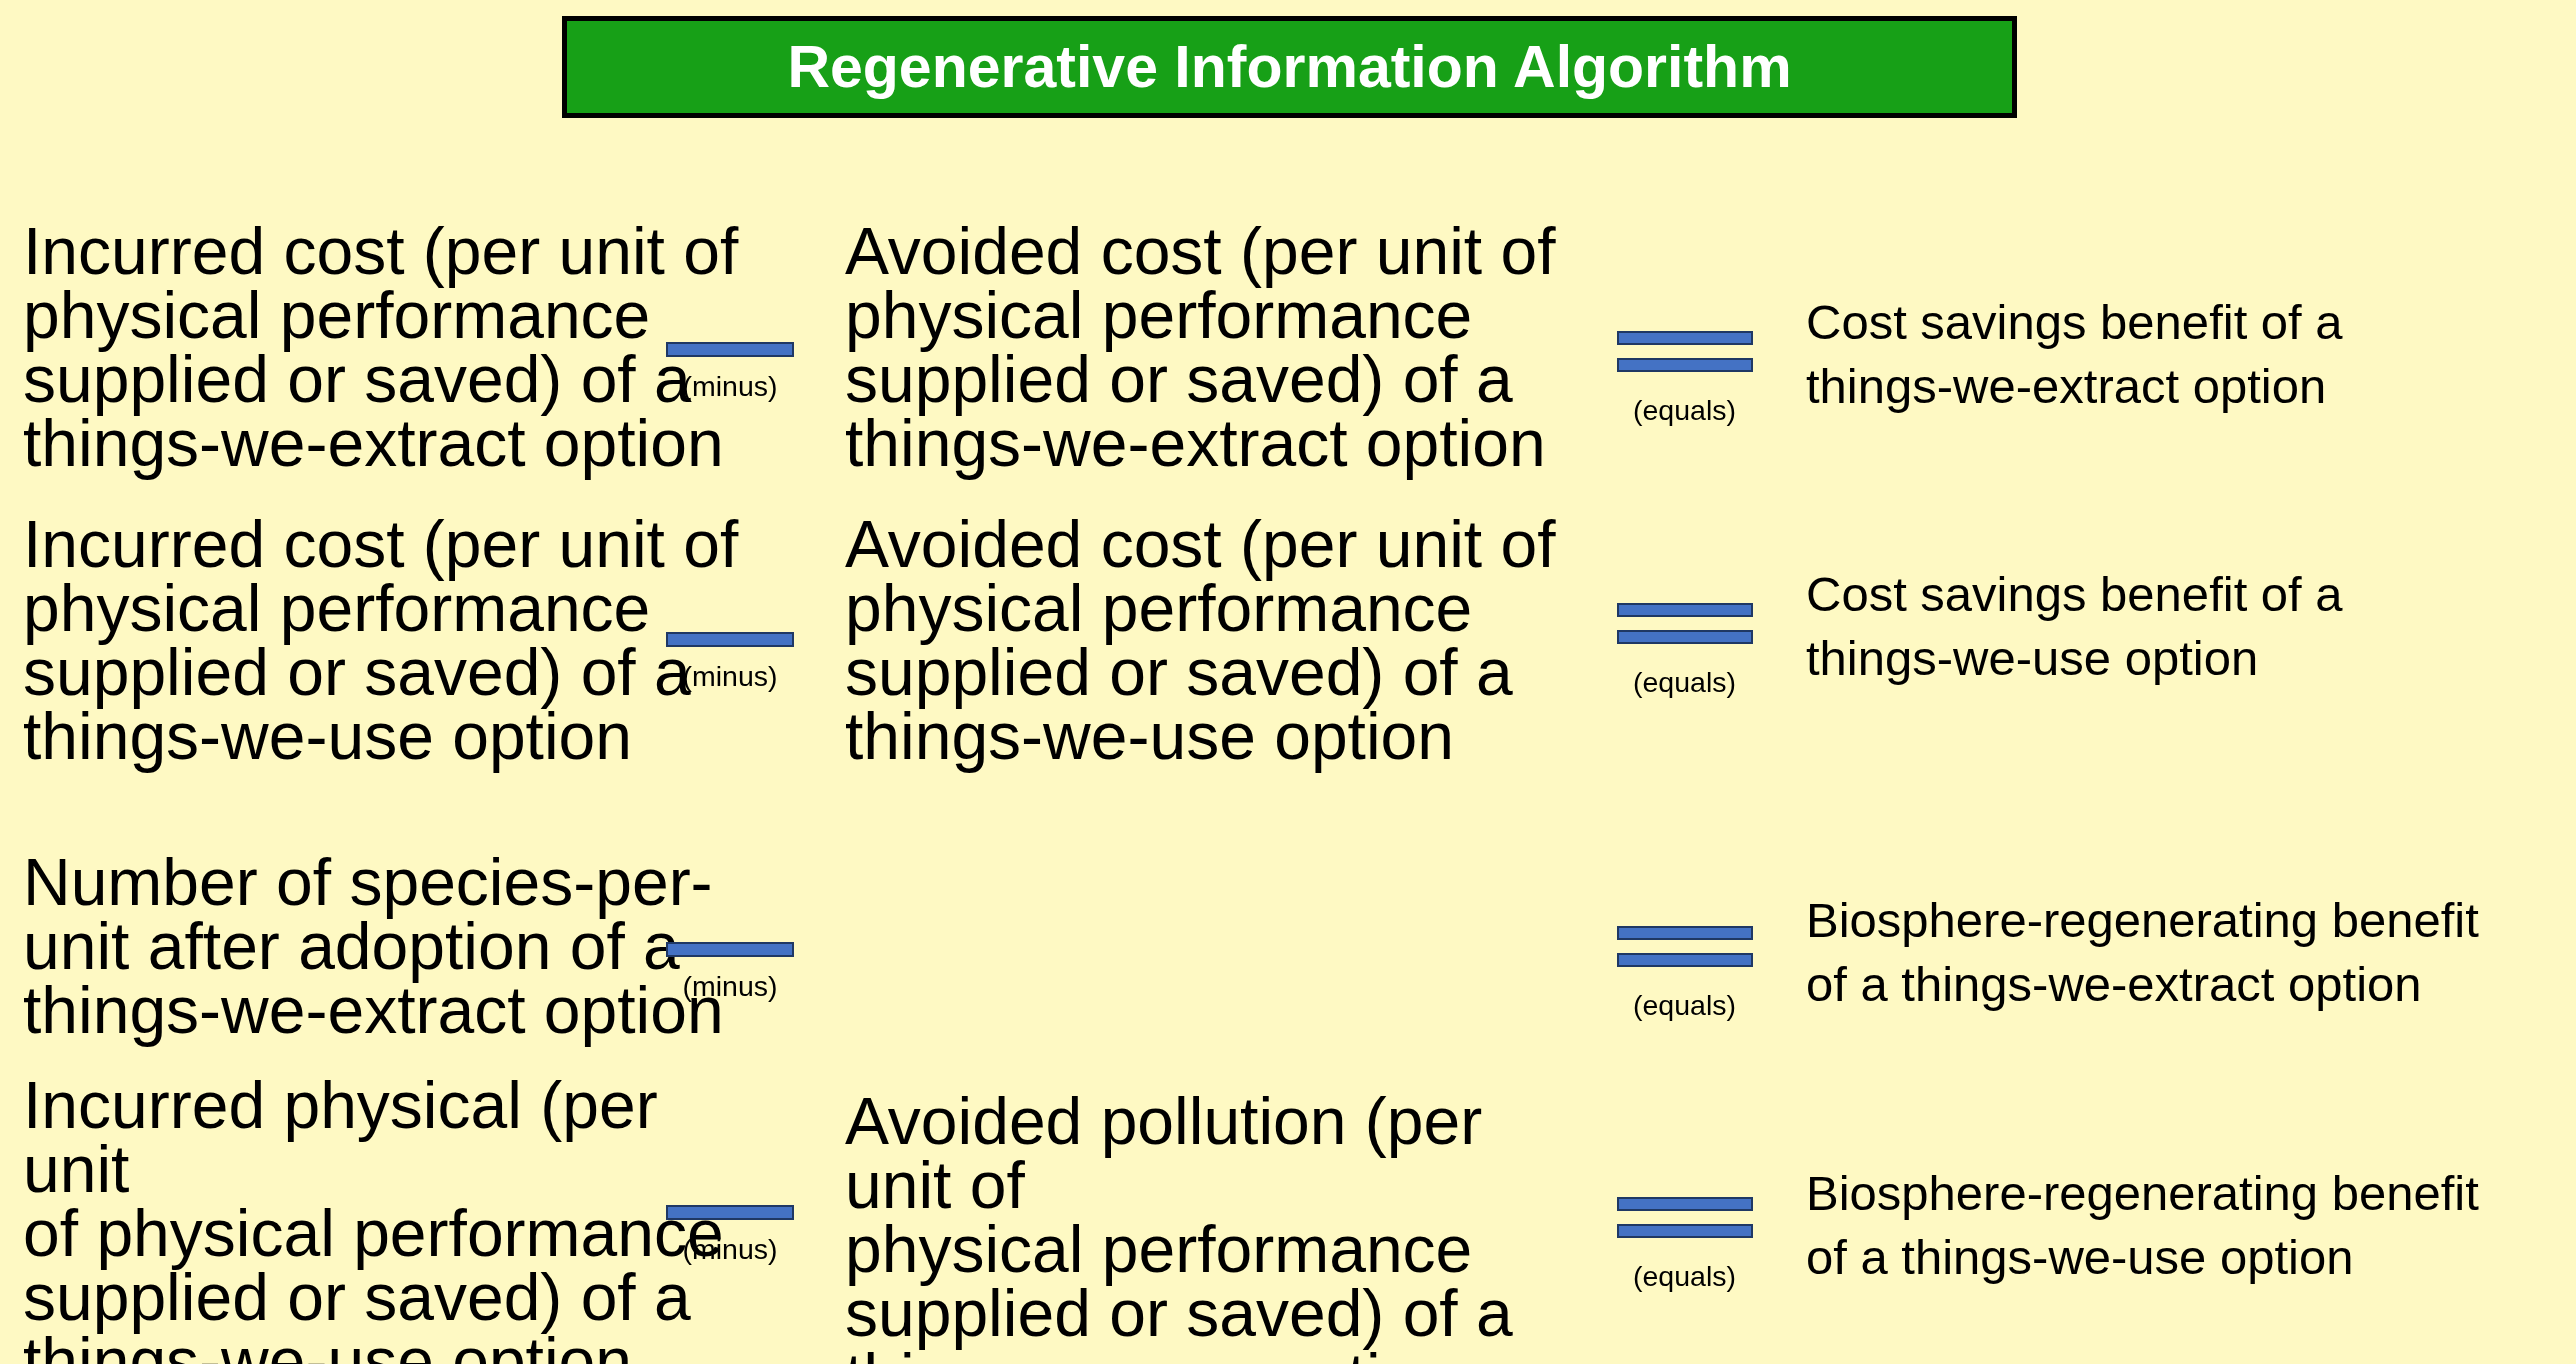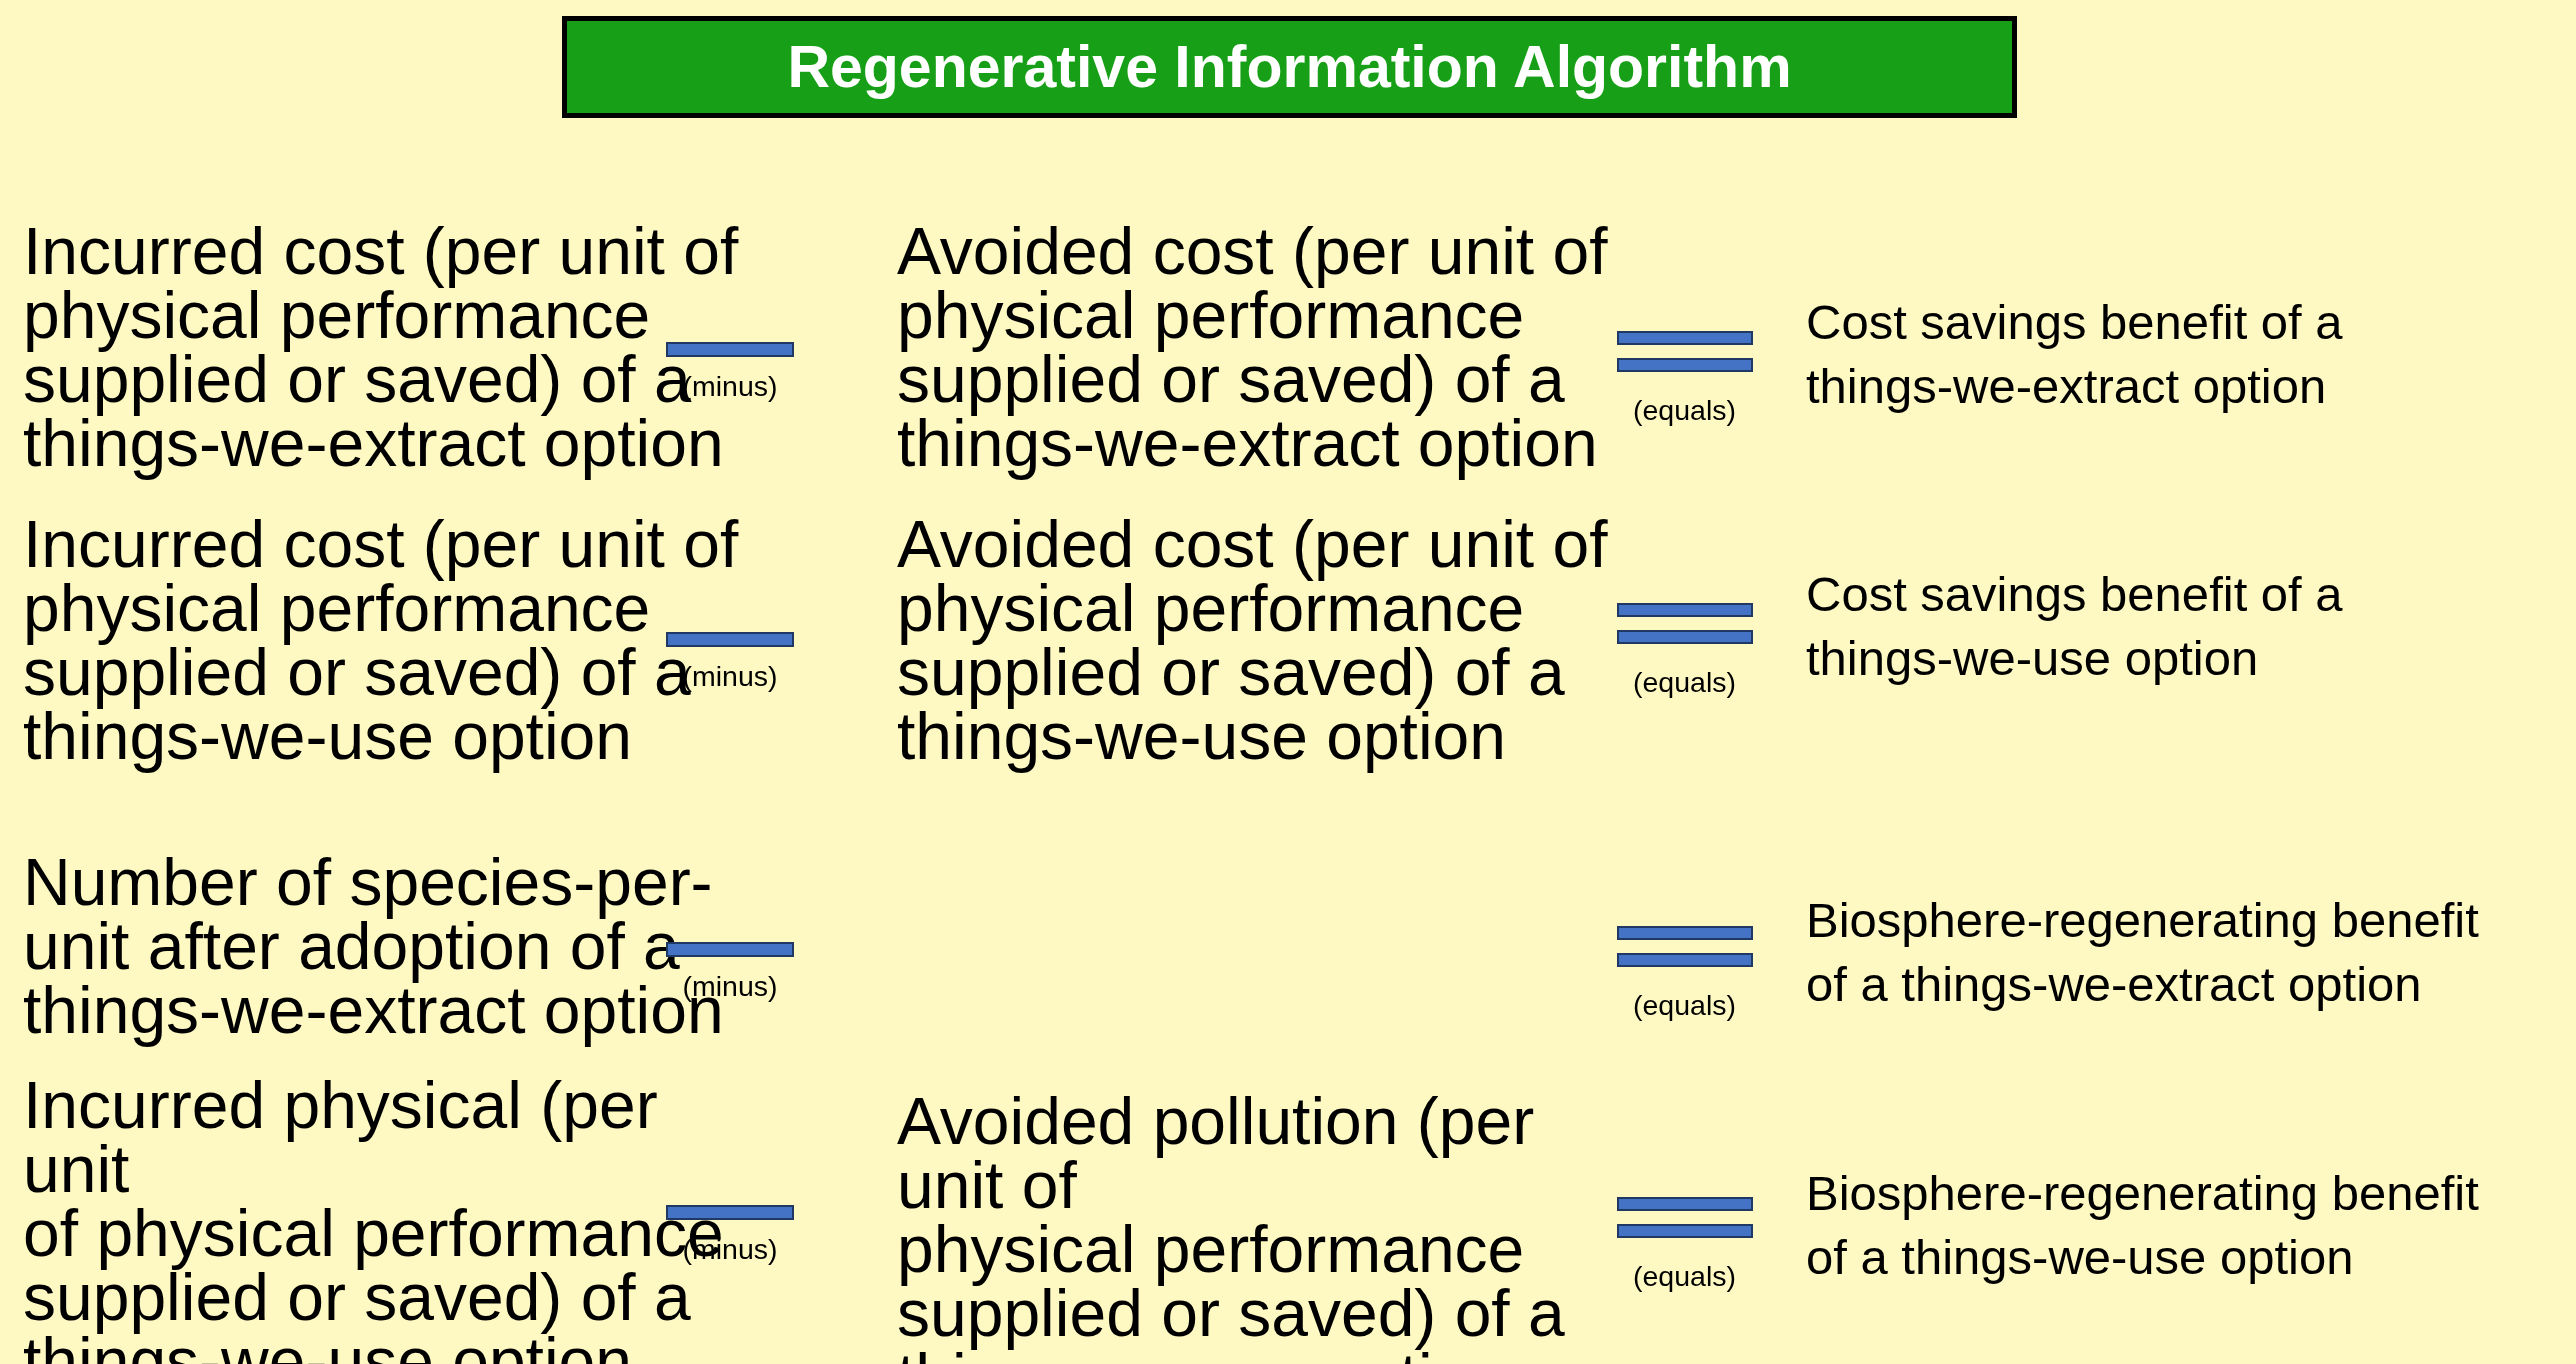--- a/index.html
+++ b/index.html
@@ -39,21 +39,21 @@
   }
 
   
   .cell {
     position: absolute;
     white-space: pre-line;
     line-height: 64px;
     font-size: 66px;
   }
   .c-left  { left: 23px;  width: 727px; }
-  .c-mid   { left: 897px; width: 755px; }
+  .c-mid   { left: 845px; width: 755px; }
   .c-right { left: 1806px; width: 773px; font-size: 49px; }
 
   
   .op {
     position: absolute;
     display: flex;
     flex-direction: column;
     align-items: center;
   }
   .op-minus  { left: 661px;  width: 138px; }

